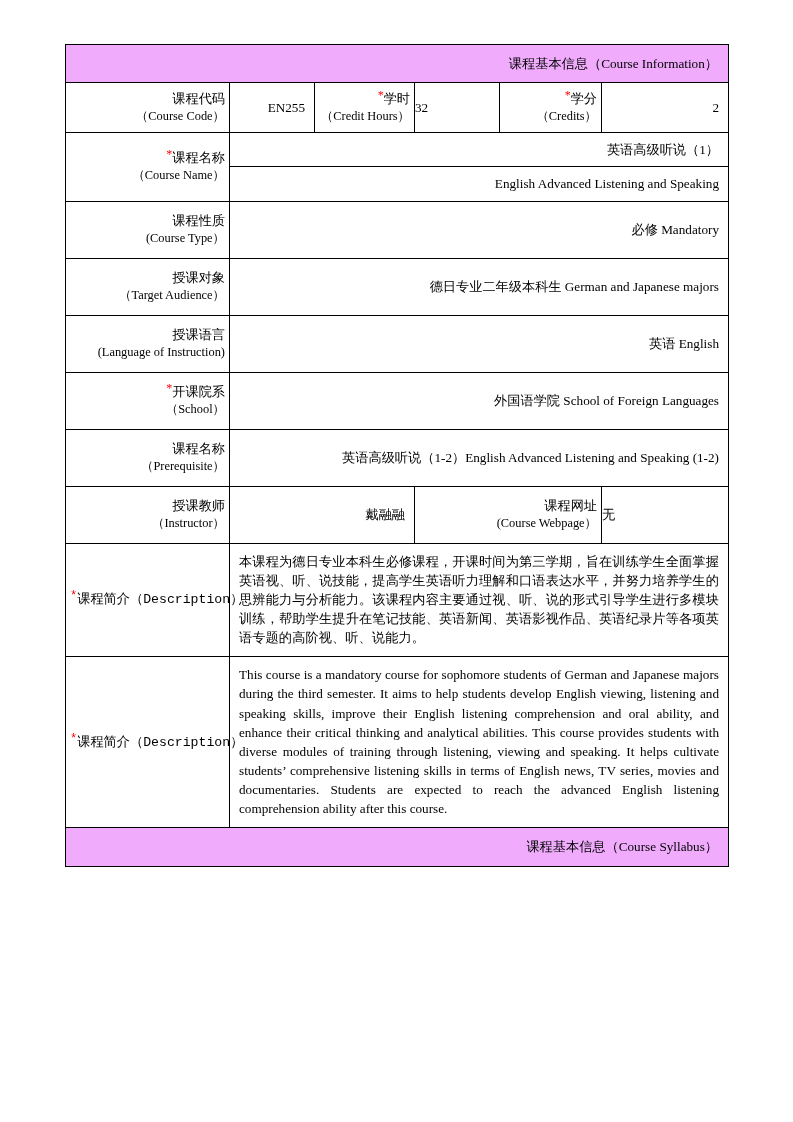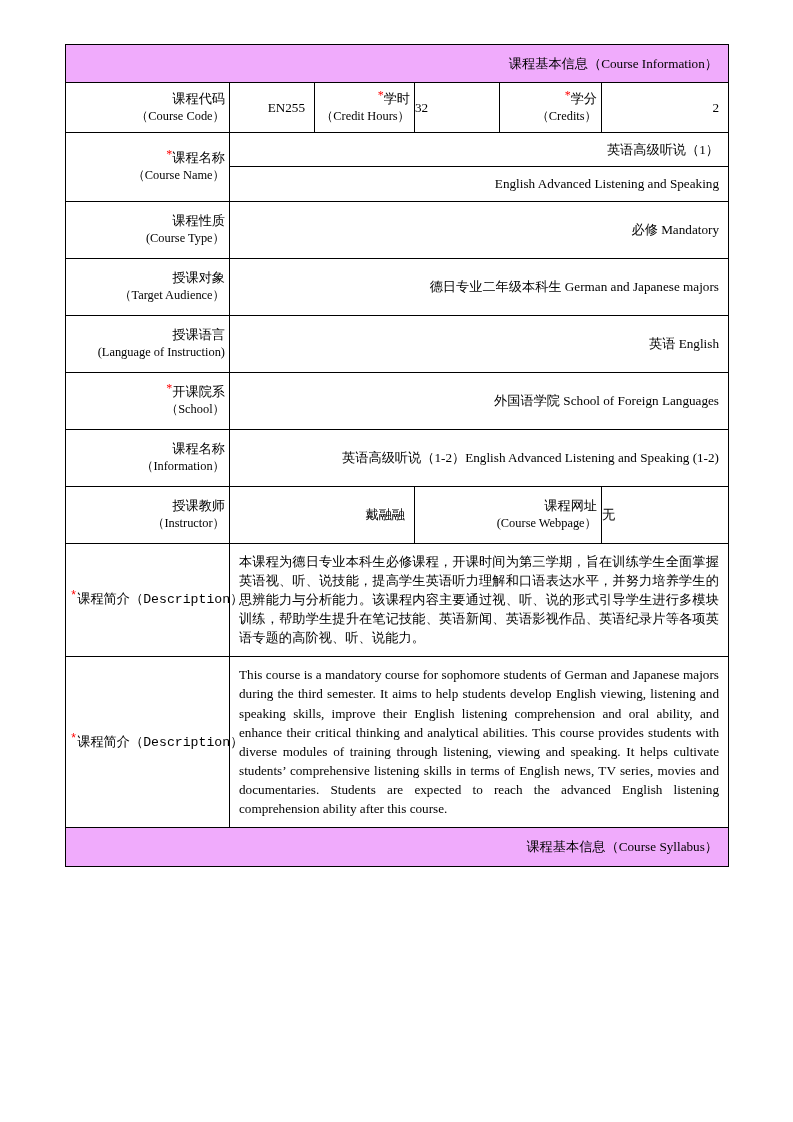--- a/index.html
+++ b/index.html
@@ -175,21 +175,21 @@
           <td class="lbl">
             <span class="lbl-line"><span class="req">*</span><span>开课院系</span></span>
             <span class="lbl-line lbl-small">（School）</span>
           </td>
           <td class="val" colspan="5" style="height:42px">外国语学院  School of Foreign Languages</td>
         </tr>
 
         <tr>
           <td class="lbl">
             <span class="lbl-line">课程名称</span>
-            <span class="lbl-line lbl-small">（Information）</span>
+            <span class="lbl-line lbl-small">（Prerequisite）</span>
           </td>
           <td class="val" colspan="5" style="height:42px">英语高级听说（1-2）English Advanced Listening and Speaking (1-2)</td>
         </tr>
 
         <tr>
           <td class="lbl">
             <span class="lbl-line">授课教师</span>
             <span class="lbl-line lbl-small">（Instructor）</span>
           </td>
           <td class="val" colspan="2" style="height:42px">戴融融</td>

